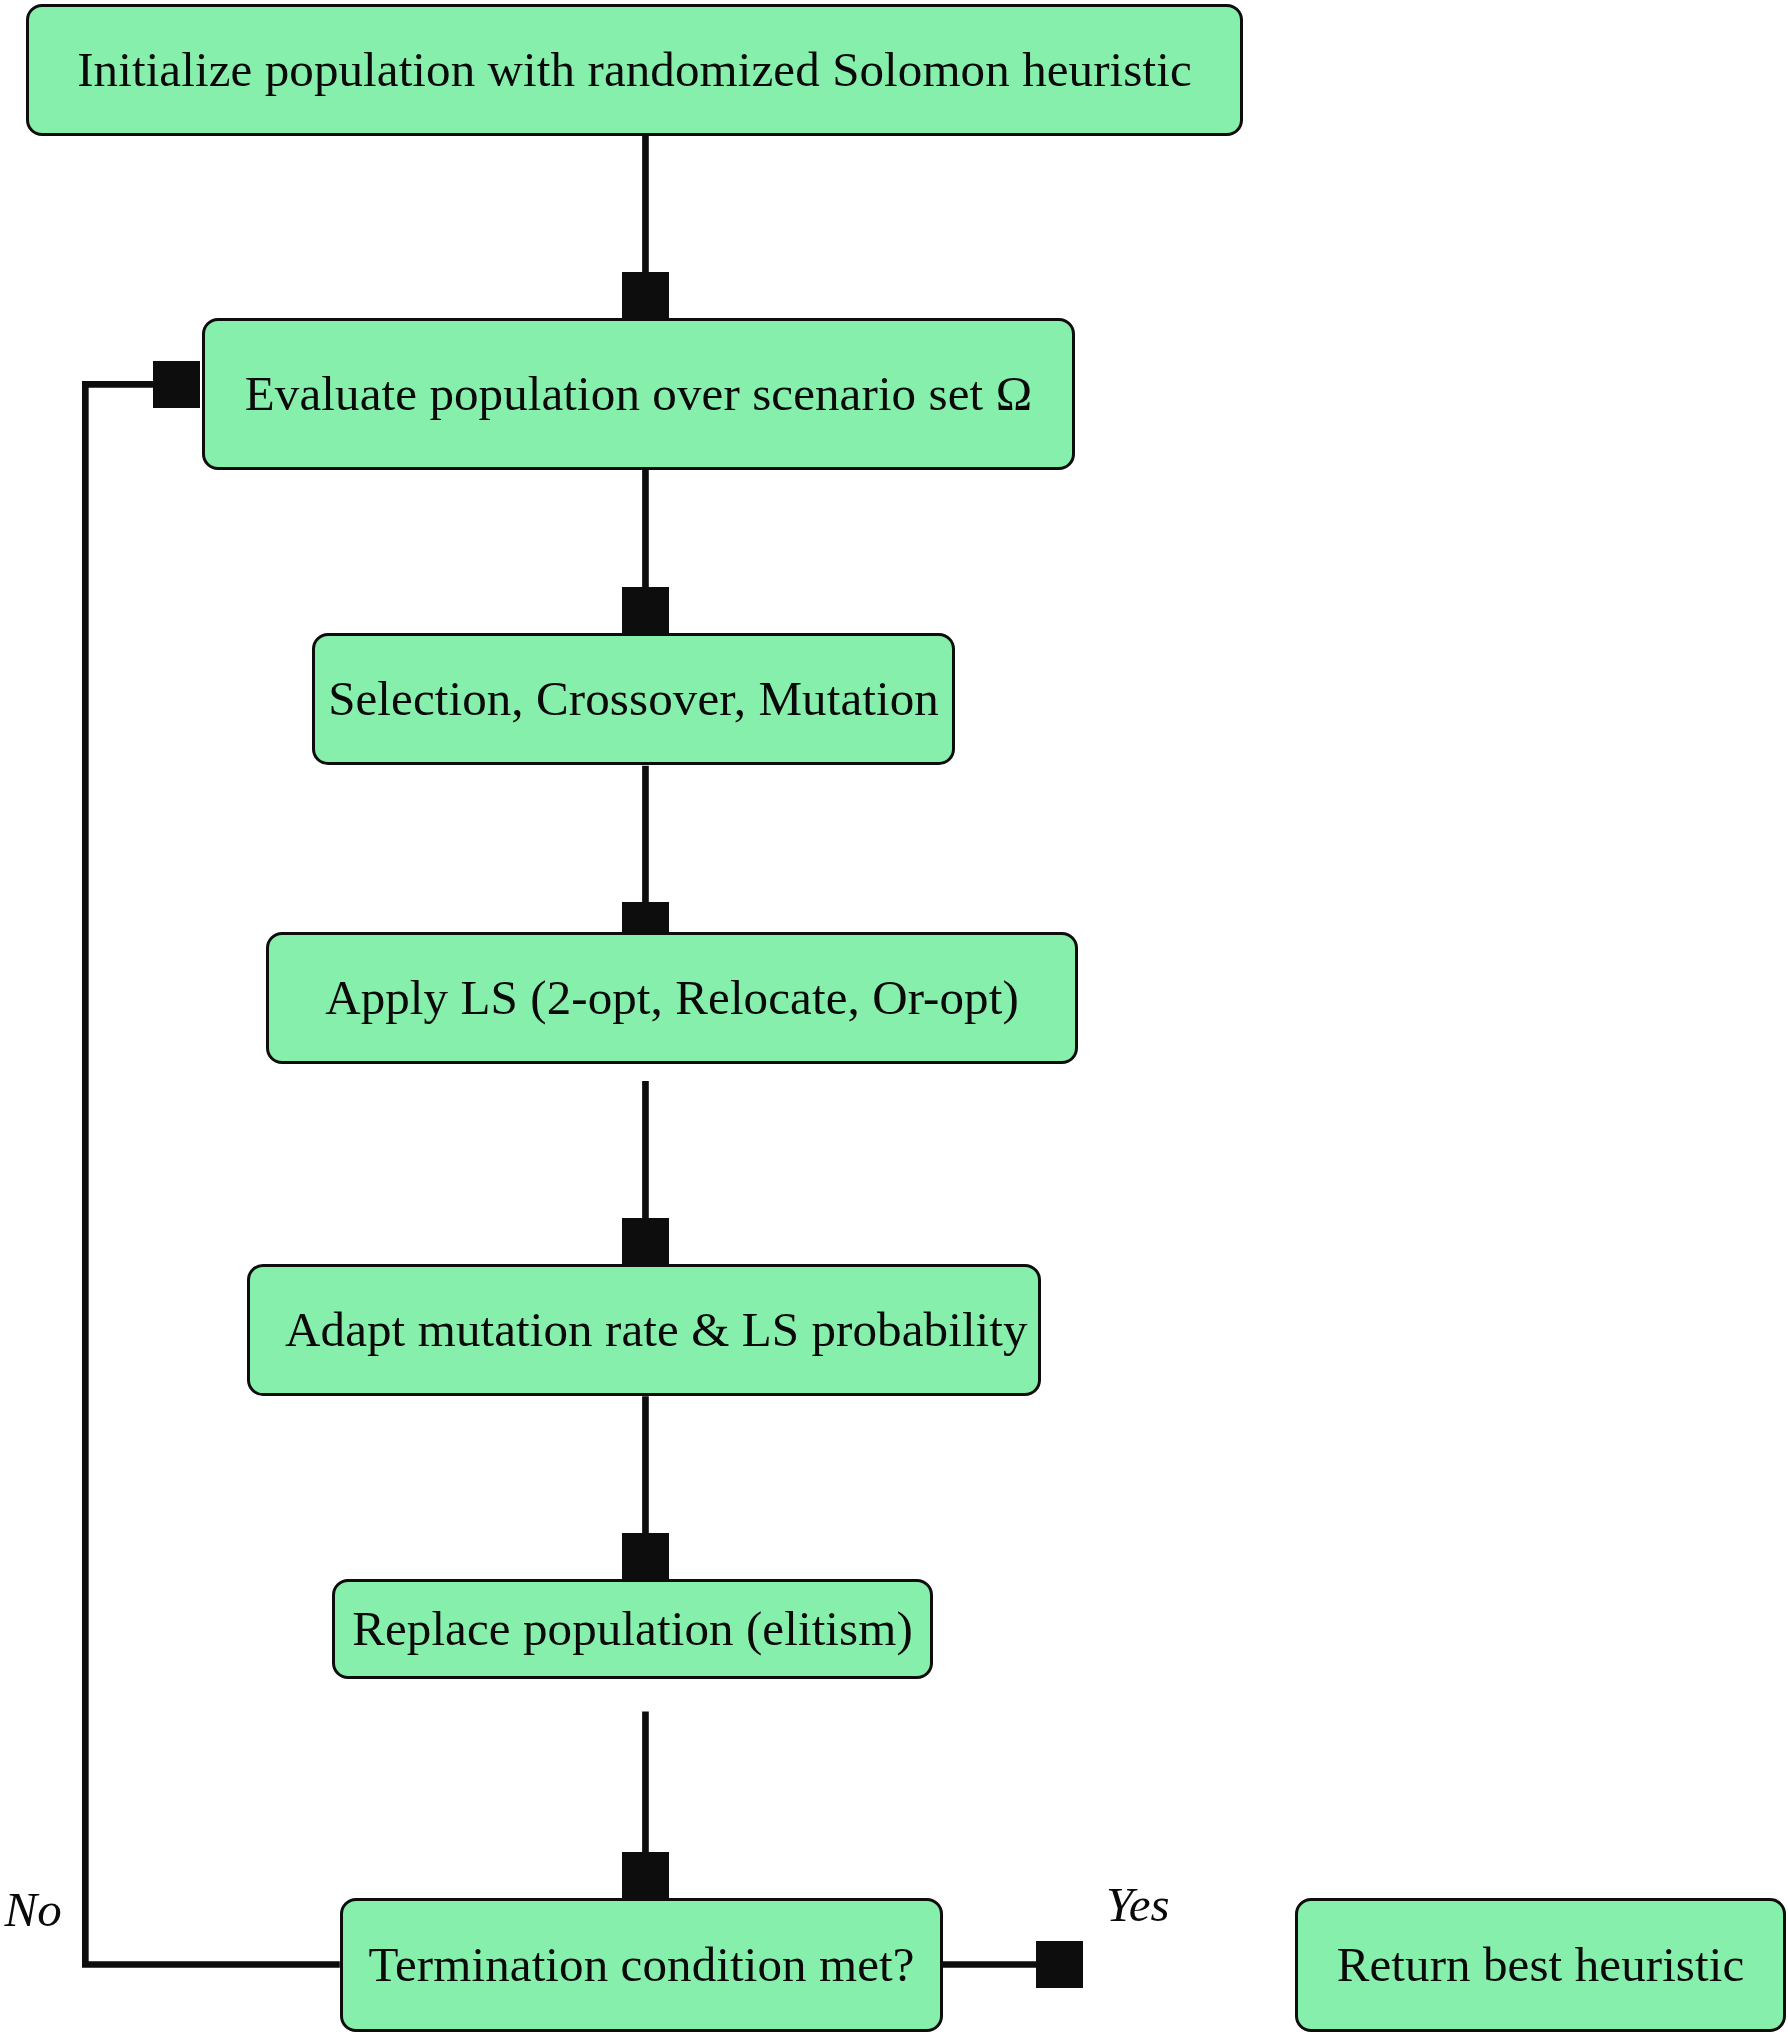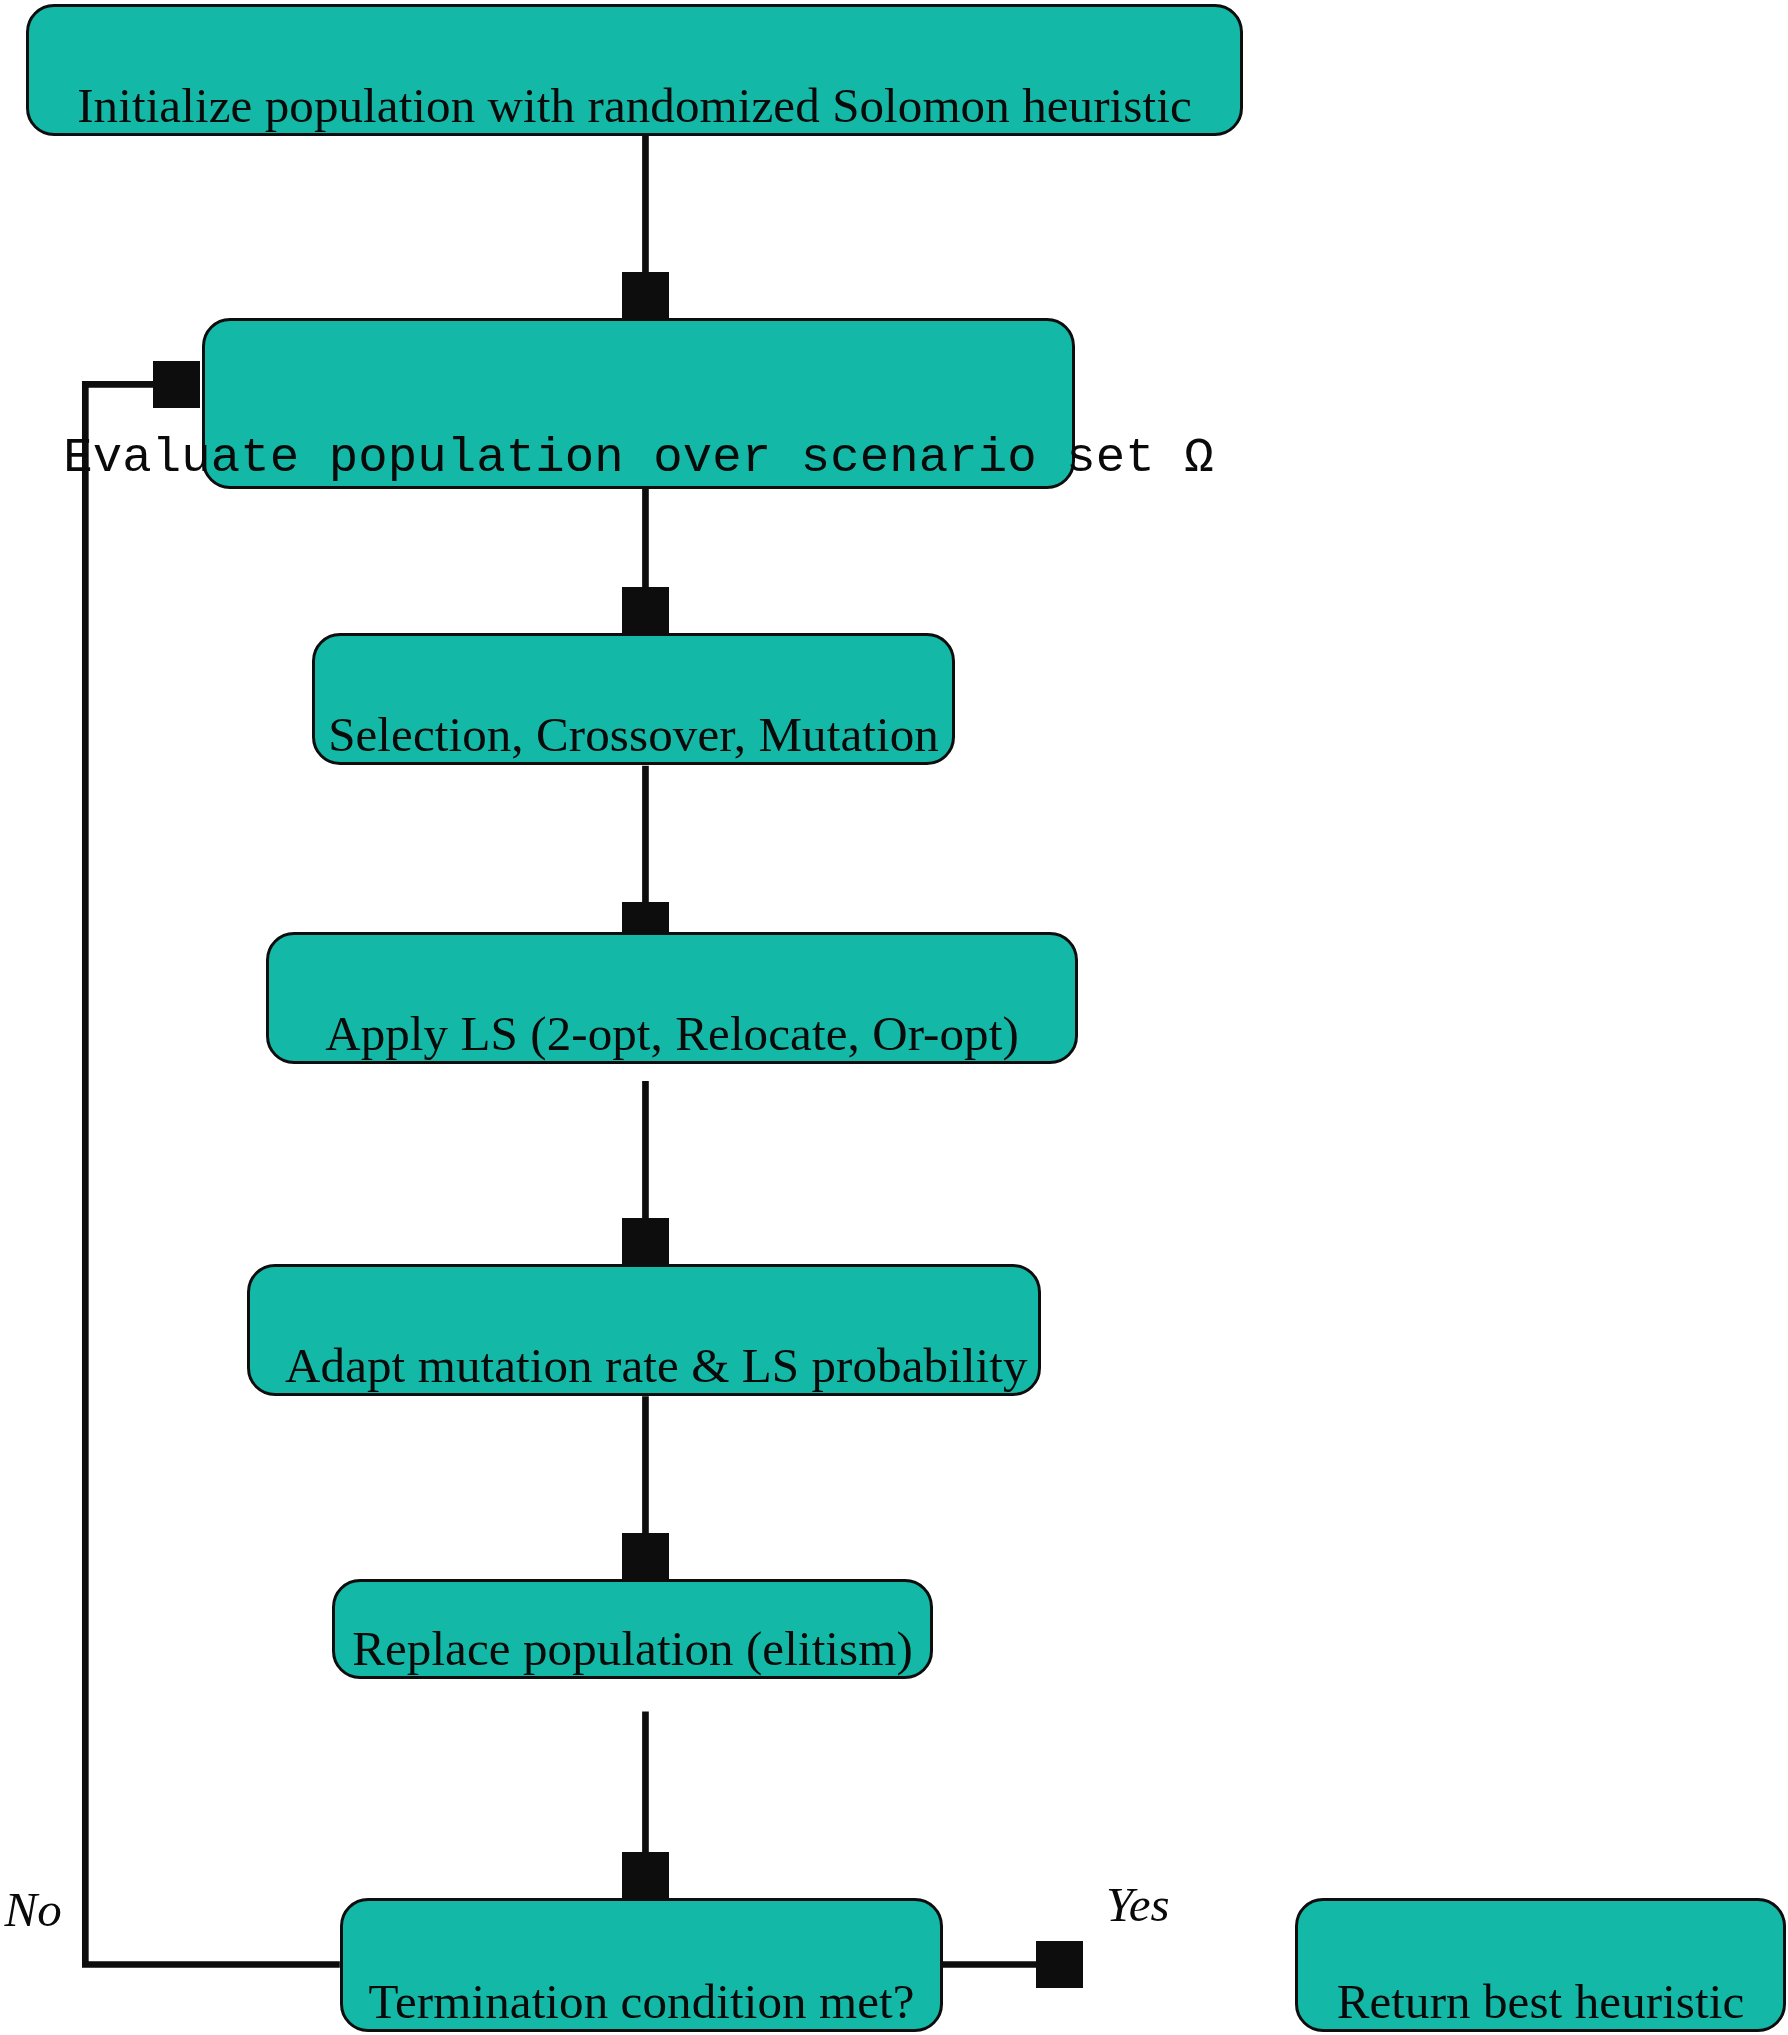--- a/index.html
+++ b/index.html
@@ -11,25 +11,25 @@
     position: relative;
     width: 1788px;
     height: 2035px;
     background: #ffffff;
     font-family: "Liberation Serif", "DejaVu Serif", serif;
     overflow: hidden;
   }
   .node {
     position: absolute;
     box-sizing: border-box;
-    background: #14b8a6;
+    background: #86efac;
     border: 3px solid #0d0d0d;
-    border-radius: 28px;
+    border-radius: 16px;
     display: flex;
-    align-items: flex-end;
+    align-items: center;
     justify-content: center;
     color: #0a0a0a;
     font-size: 49px;
     line-height: 1.1;
     letter-spacing: 0.1px;
     white-space: nowrap;
     padding: 0 19.3px;
     z-index: 2;
   }
   .edge-label {
@@ -84,21 +84,21 @@
 
     <line x1="1270" y1="2648" x2="1452" y2="2648" marker-end="url(#arrowhead)"></line>
 
     <path d="M 458 2648 L 115 2648 L 115 518 L 262 518" marker-end="url(#arrowhead)"></path>
   </svg>
 
   <div class="node" style="left:26px; top:3.7px; width:1217px; height:132px;">
     <span>Initialize population with randomized Solomon heuristic</span>
   </div>
 
-  <div class="node" style="left:202px; top:318px; width:873px; height:171px;font-family:Liberation Mono, monospace;">
+  <div class="node" style="left:202px; top:318px; width:873px; height:152px;">
     <span>Evaluate population over scenario set Ω</span>
   </div>
 
   <div class="node" style="left:312px; top:633px; width:643px; height:132px;">
     <span>Selection, Crossover, Mutation</span>
   </div>
 
   <div class="node" style="left:266px; top:932px; width:812px; height:132px;">
     <span>Apply LS (2-opt, Relocate, Or-opt)</span>
   </div>

